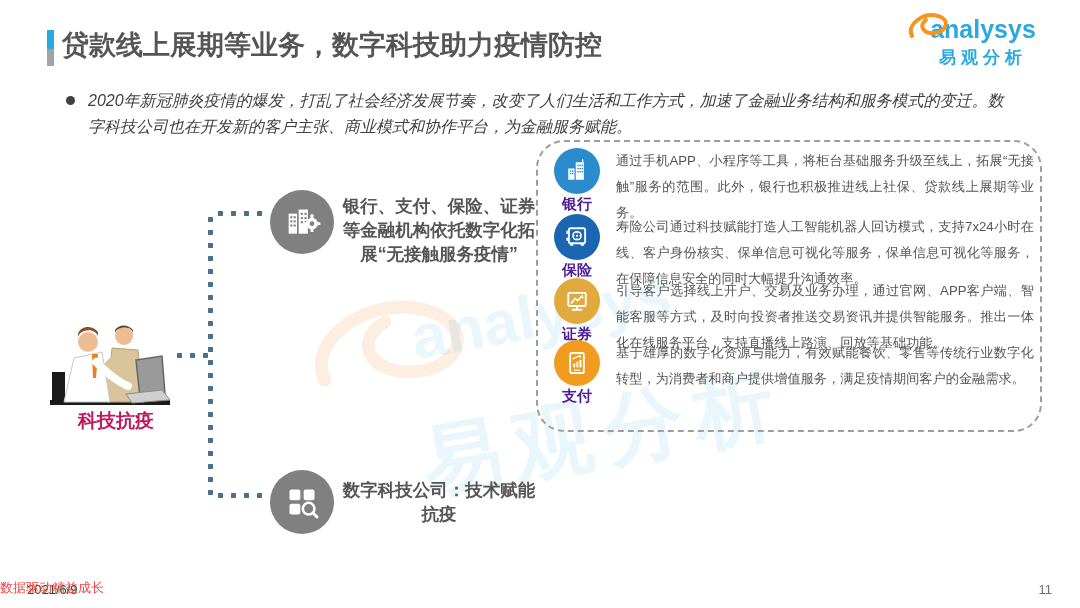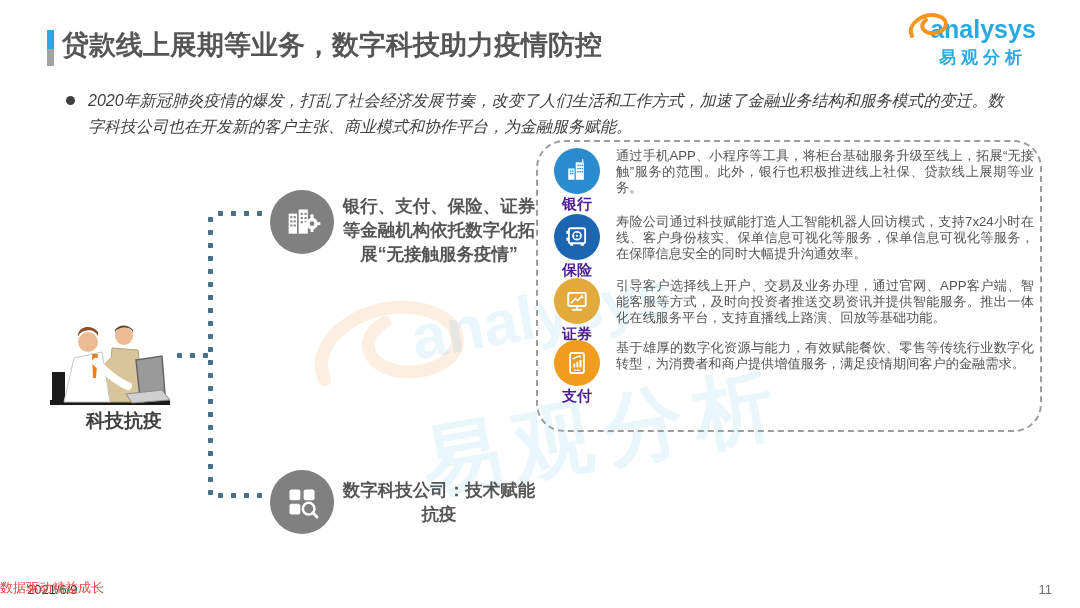--- a/index.html
+++ b/index.html
@@ -23,41 +23,41 @@
 
   
   .watermark{position:absolute;left:300px;top:260px;width:520px;height:290px;pointer-events:none;}
   .wm-text{position:absolute;left:110px;top:20px;font-size:62px;font-weight:bold;
            color:rgba(41,169,224,.10);transform:rotate(-10deg);}
   .wm-cn{position:absolute;left:120px;top:120px;font-size:80px;font-weight:bold;letter-spacing:12px;
          color:rgba(41,169,224,.10);transform:rotate(-10deg);}
 
   
   .illus{position:absolute;left:48px;top:322px;}
-  .illus-label{position:absolute;left:54px;top:408px;width:140px;text-align:center;
-               font-size:19px;font-weight:bold;color:#404040;}
+  .illus-label{position:absolute;left:46px;top:408px;width:140px;text-align:center;
+               font-size:19px;font-weight:bold;color:#be185d;}
   .dots-v{position:absolute;background-image:radial-gradient(circle,#47708a 2.8px,rgba(0,0,0,0) 3px);
           background-size:7px 13px;background-position:center top;width:7px;}
   .dots-h{position:absolute;background-image:radial-gradient(circle,#47708a 2.8px,rgba(0,0,0,0) 3px);
           background-size:13px 7px;background-position:left center;height:7px;}
   .node-circle{position:absolute;width:64px;height:64px;border-radius:50%;background:#808080;
                display:flex;align-items:center;justify-content:center;}
   .branch-text{position:absolute;left:340px;width:198px;text-align:center;
                font-size:17.5px;font-weight:bold;line-height:24px;color:#555;}
 
   
   .panel{position:absolute;left:536px;top:140px;width:506px;height:292px;
          border:2px dashed #9d9d9d;border-radius:28px;box-sizing:border-box;}
   .panel-row{position:absolute;left:8px;right:6px;display:flex;}
   .icon-col{width:62px;flex:0 0 62px;text-align:center;}
   .icon-circle{width:46px;height:46px;border-radius:50%;margin:0 auto;
                display:flex;align-items:center;justify-content:center;}
   .c-bank{background:#2b8ccd;} .c-ins{background:#1a66b3;} .c-sec{background:#e2aa3c;} .c-pay{background:#f09c1e;}
   .icon-label{font-size:15px;font-weight:bold;color:#4c1d95;margin-top:1px;}
-  .row-text{flex:1;font-size:13.2px;line-height:16px;color:#555;padding-left:8px;text-align:justify;}
+  .row-text{flex:1;font-size:13.2px;line-height:26px;color:#555;padding-left:8px;text-align:justify;}
 
   
   .case-box{position:absolute;left:530px;top:443px;width:516px;height:122px;box-sizing:border-box;
             border:2px dashed #e03c31;border-radius:10px;padding:7px 12px 6px 12px;}
   .case-headline{font-size:13.2px;line-height:19.5px;font-weight:bold;color:#404040;}
   .case-list{margin:0;padding:0;list-style:none;}
   .case-list li{position:relative;font-size:13.2px;line-height:19.5px;color:#555;padding-left:16px;}
   .case-list li::before{content:"•";position:absolute;left:4px;color:#555;}
 
   

